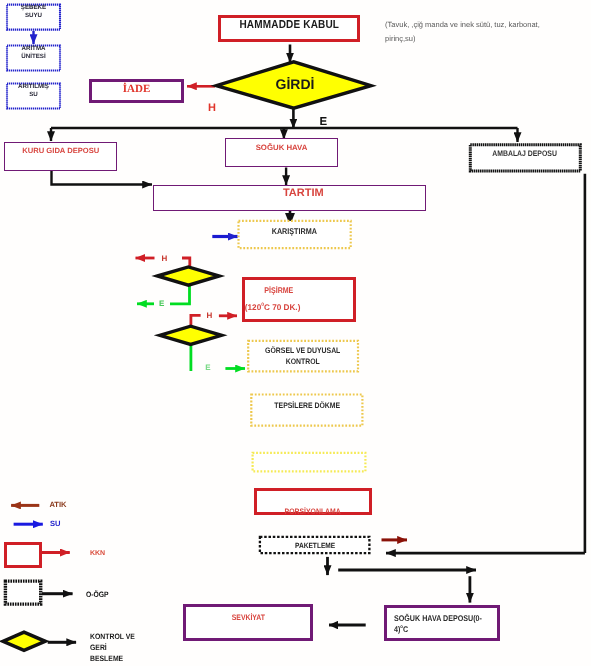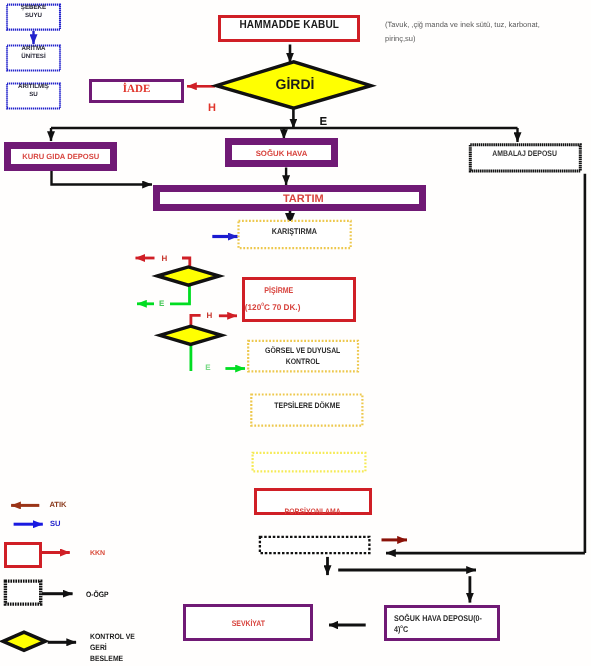--- a/index.html
+++ b/index.html
@@ -7,21 +7,21 @@
        font-family:"Liberation Sans",sans-serif;-webkit-font-smoothing:antialiased;text-rendering:geometricPrecision;opacity:0.999;}
   #stage{position:absolute;left:0;top:0;width:591px;height:666px;will-change:transform;}
   .node{position:absolute;box-sizing:border-box;display:flex;align-items:flex-start;
         justify-content:center;text-align:center;background:#fff;}
   .node .t{display:block;line-height:1.3;white-space:pre-line;}
   .nar{transform:scaleX(0.87);}
   .nar2{transform:scaleX(0.86);}
   svg.lay{position:absolute;left:0;top:0;width:591px;height:666px;overflow:visible;}
   .lbl{position:absolute;font-weight:bold;white-space:pre-line;}
   .bx-red{border:3px solid #d01f26;color:#d8453f;font-weight:bold;}
-  .bx-red2{border:7px solid #701a75;color:#d8453f;font-weight:bold;}
+  .bx-red2{border:1px solid #701a75;color:#d8453f;font-weight:bold;}
   .bx-black{border:3px solid #701a75;color:#222;font-weight:bold;font-family:Liberation Serif, serif;}
 </style>
 </head>
 <body>
 
 <div id="stage">
 
 <svg class="lay" viewBox="0 0 591 666">
   <defs>
     <marker id="ahK" markerUnits="userSpaceOnUse" markerWidth="11" markerHeight="8" refX="9.8" refY="4" orient="auto">
@@ -254,29 +254,32 @@
 
 <div class="node" style="left:250.2px;top:393.4px;width:113.3px;height:33.3px;font-size:8px;align-items:flex-start;padding-top:7.5px;font-weight:bold;color:#2b2b2b;background:transparent;">
   <span class="t nar2">TEPSİLERE DÖKME</span>
 </div>
 
 
 <div class="node bx-red" style="left:254px;top:488.1px;width:118.3px;height:26.4px;font-size:8px;align-items:center;padding-top:21px;">
   <span class="t nar2">PORSİYONLAMA</span>
 </div>
 
+<div class="node" style="left:258.8px;top:535.7px;width:111.7px;height:18.5px;font-size:7.6px;align-items:flex-start;padding-top:5px;font-weight:bold;color:#222;background:transparent;">
+  <span class="t nar">PAKETLEME</span>
+</div>
 
 <div class="node bx-red2" style="left:384.2px;top:605.3px;width:116.1px;height:35.6px;font-size:8.3px;justify-content:flex-start;
             align-items:flex-start;text-align:left;padding-left:7px;padding-top:4.5px;color:#2b2b2b;
             border-width:3px;line-height:1.25;">
   <span class="t nar2" style="white-space:pre;transform-origin:left center;"><span>SOĞUK HAVA DEPOSU(0-
 4)</span><sup style="font-size:5px;">o</sup><span>C</span></span>
 </div>
 
-<div class="node bx-red2" style="left:183.3px;top:604px;width:129.3px;height:36.8px;font-size:8px;align-items:flex-start;padding-top:12px;border-width:3px;">
+<div class="node bx-red2" style="left:183.3px;top:604px;width:129.3px;height:36.8px;font-size:8px;align-items:flex-start;padding-top:6px;border-width:3px;">
   <span class="t nar2">SEVKİYAT</span>
 </div>
 
 <div style="position:absolute;left:385.1px;top:5px;width:210px;font-size:7.5px;color:#5a5a5a;
             line-height:13.3px;white-space:pre-line;">
   <span>(Tavuk, ,çiğ manda ve inek sütü, tuz, karbonat,
 pirinç,su)</span>
 </div>
 
 <div class="lbl" style="left:208px;top:103px;font-size:11px;color:#e0342a;line-height:1;"><span>H</span></div>

